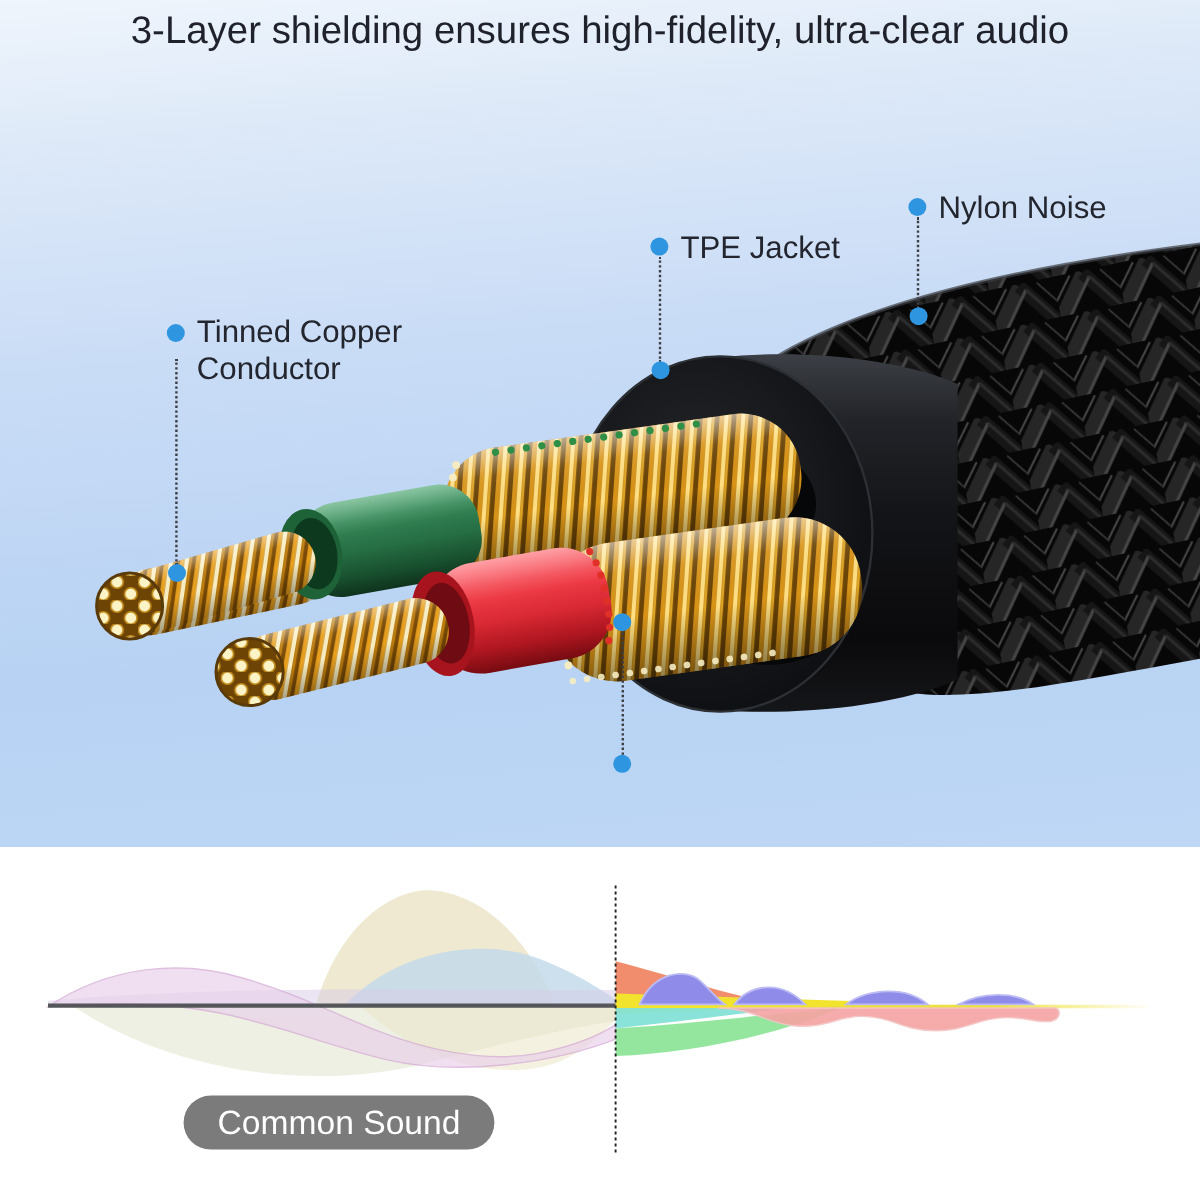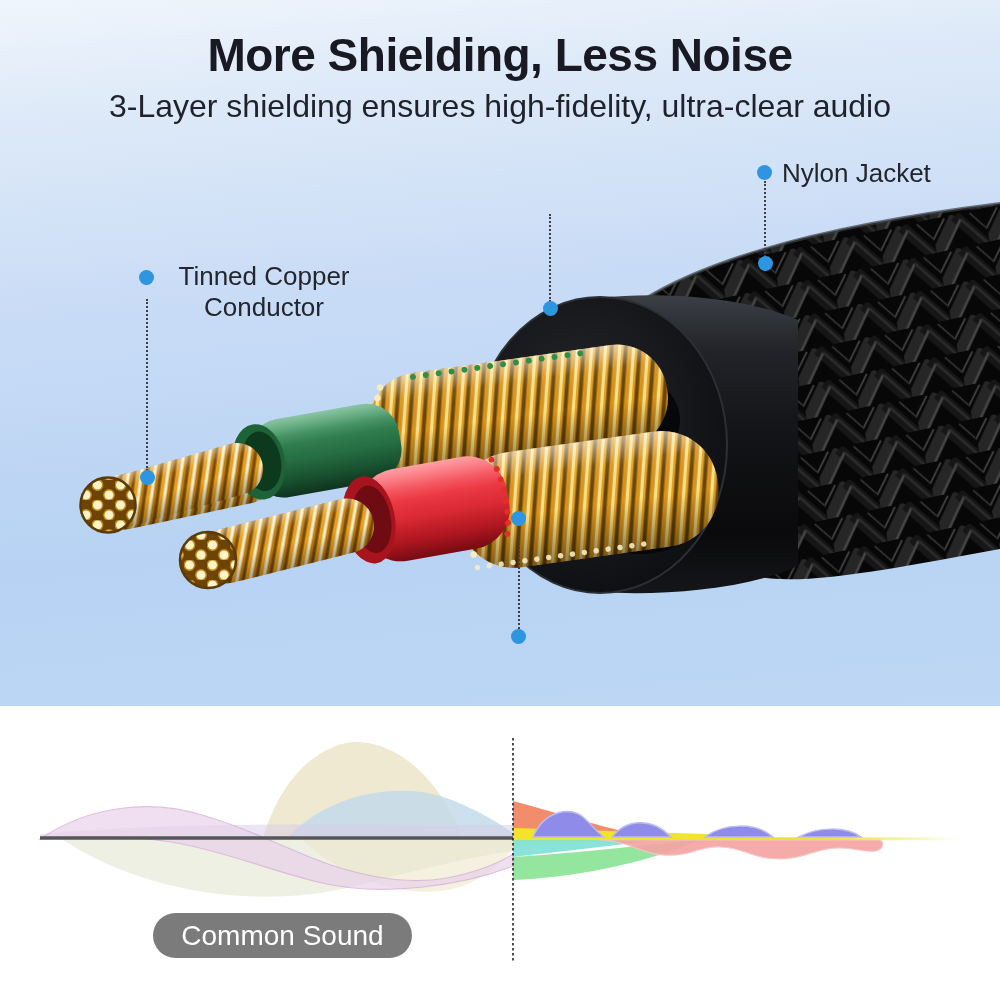--- a/index.html
+++ b/index.html
@@ -17,21 +17,21 @@
     margin:0;padding-top:30px;font-size:46px;font-weight:700;
     color:#181922;letter-spacing:-.5px;line-height:1.1;
   }
   .subtitle{
     margin:6px 0 0 0;font-size:32px;font-weight:400;color:#1f212b;line-height:1.2;
   }
   .cable-svg{position:absolute;left:0;top:0;}
   
   .callout{position:absolute;display:flex;align-items:flex-start;gap:10px;}
   .callout .txt{font-size:26px;color:#23262e;line-height:1.2;white-space:nowrap;}
-  .callout .txt.wrap{white-space:normal;width:200px;text-align:center;}
+  .callout .txt.wrap{white-space:normal;width:200px;}
   .marker-dot{
     width:15px;height:15px;border-radius:50%;background:#2e95e0;flex:0 0 auto;
   }
   .target-dot{
     position:absolute;width:15px;height:15px;border-radius:50%;background:#2e95e0;
   }
   .leader{position:absolute;width:0;border-left:2px dotted #3d3f45;}
   
   .bottom-section{position:absolute;left:0;top:706px;width:1000px;height:294px;background:#ffffff;}
   .wave-svg{position:absolute;left:0;top:0;}
@@ -177,33 +177,36 @@
         </g>
         <g transform="rotate(-14 208 560)">
           <rect x="200" y="533" width="178" height="55" rx="27" fill="url(#twist)"></rect>
           <rect x="200" y="533" width="178" height="55" rx="27" fill="url(#cylShade)" opacity=".75"></rect>
         </g>
         <circle cx="208" cy="560" r="28" fill="url(#dots)" stroke="#5a3a08" stroke-width="2.5"></circle>
       </g>
     </svg>
 
     <div class="header">
-      <h1 class="title">More Shielding, Less Noise</h1>
       <p class="subtitle">3-Layer shielding ensures high-fidelity, ultra-clear audio</p>
     </div>
 
     <div class="leader" style="left:764px;top:181px;height:76px"></div>
     <div class="target-dot" style="left:758px;top:256px"></div>
     <div class="callout" style="left:757px;top:158px">
       <span class="marker-dot" style="margin-top:7px"></span>
-      <span class="txt">Nylon Jacket</span>
+      <span class="txt">Nylon Noise</span>
     </div>
 
     <div class="leader" style="left:549px;top:214px;height:88px"></div>
     <div class="target-dot" style="left:543px;top:301px"></div>
+    <div class="callout" style="left:542px;top:191px">
+      <span class="marker-dot" style="margin-top:7px"></span>
+      <span class="txt">TPE Jacket</span>
+    </div>
 
     <div class="leader" style="left:146px;top:299px;height:172px"></div>
     <div class="target-dot" style="left:140px;top:470px"></div>
     <div class="callout" style="left:139px;top:261px">
       <span class="marker-dot" style="margin-top:9px"></span>
       <span class="txt wrap">Tinned Copper Conductor</span>
     </div>
 
     <div class="target-dot" style="left:511px;top:511px"></div>
     <div class="leader" style="left:518px;top:527px;height:102px"></div>

